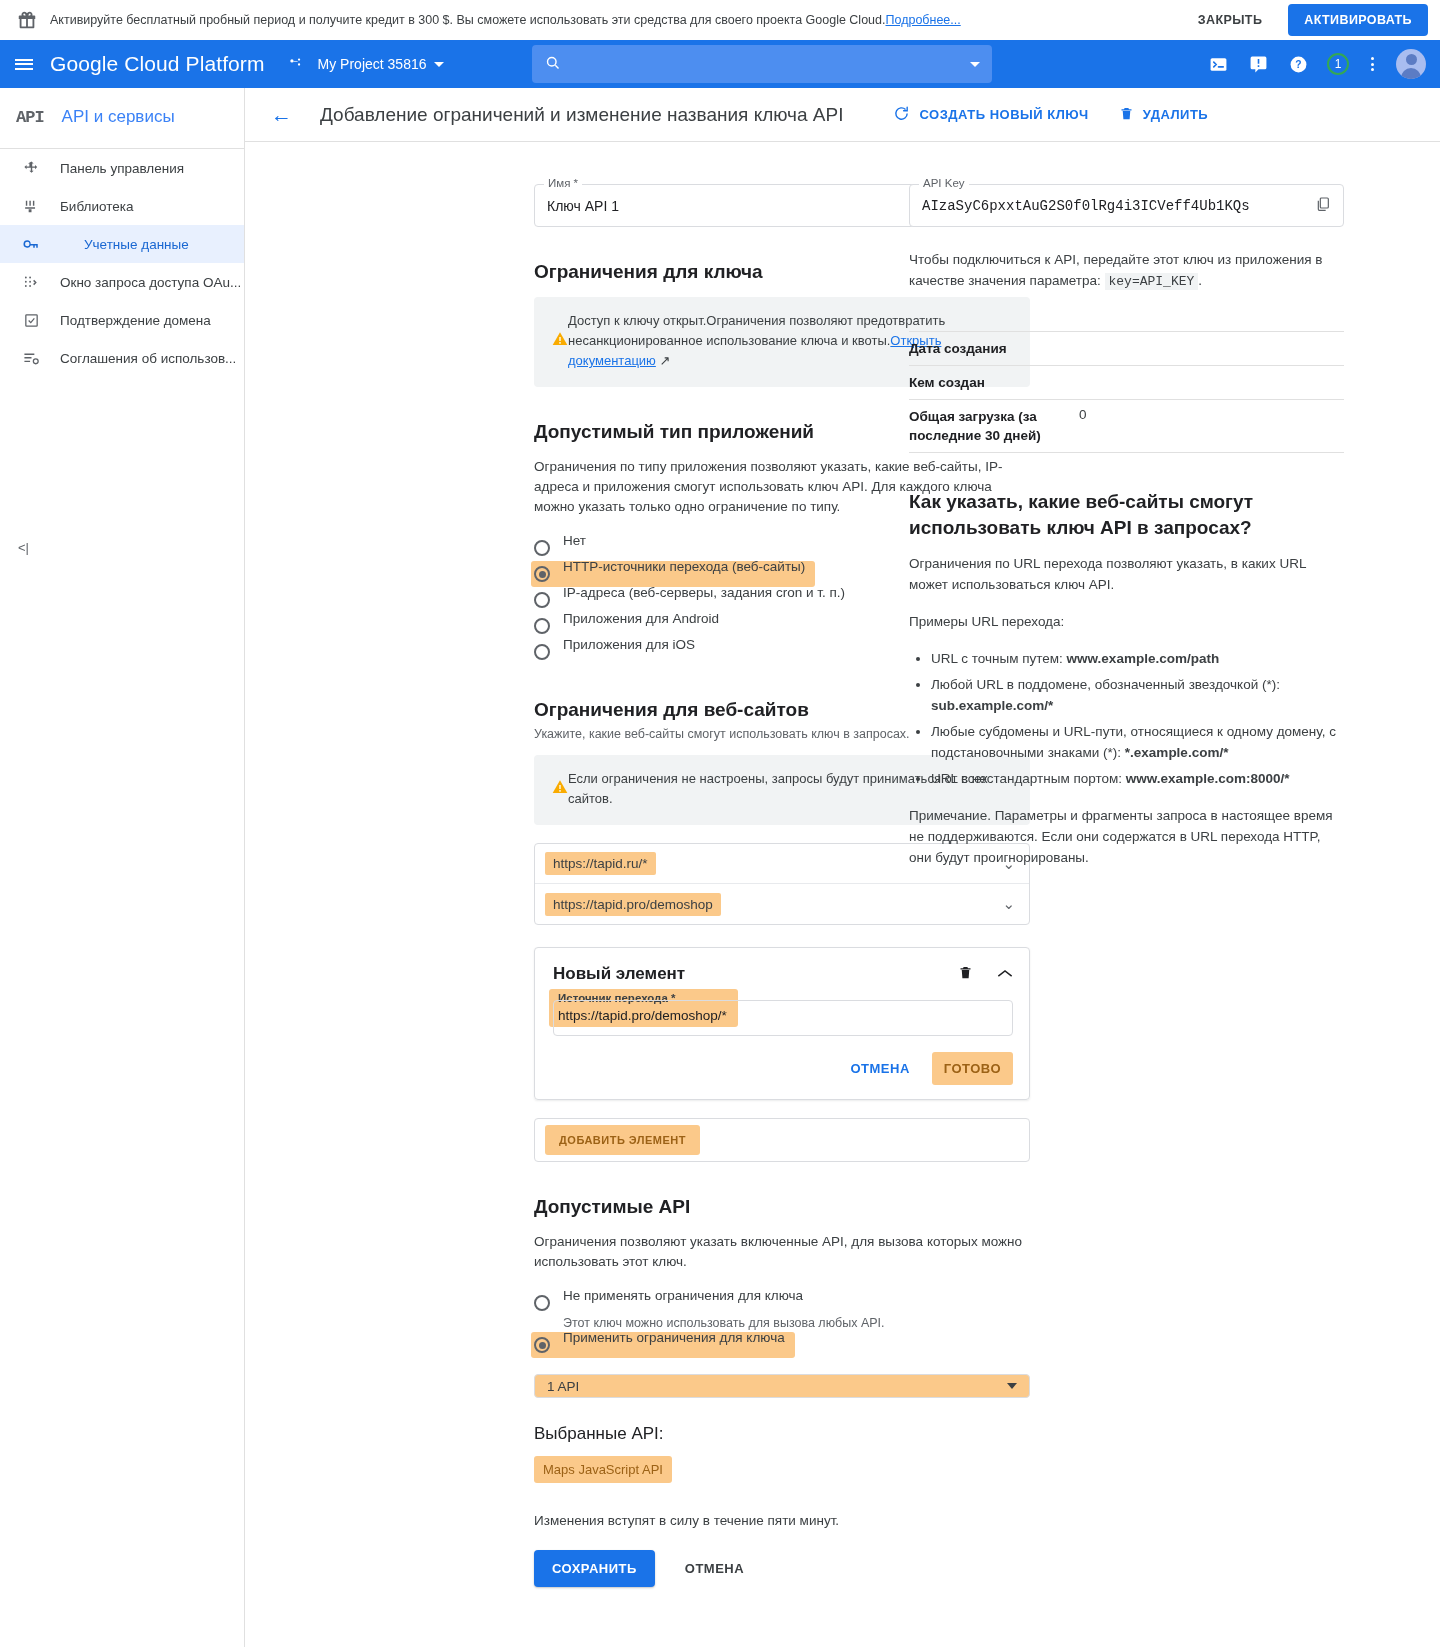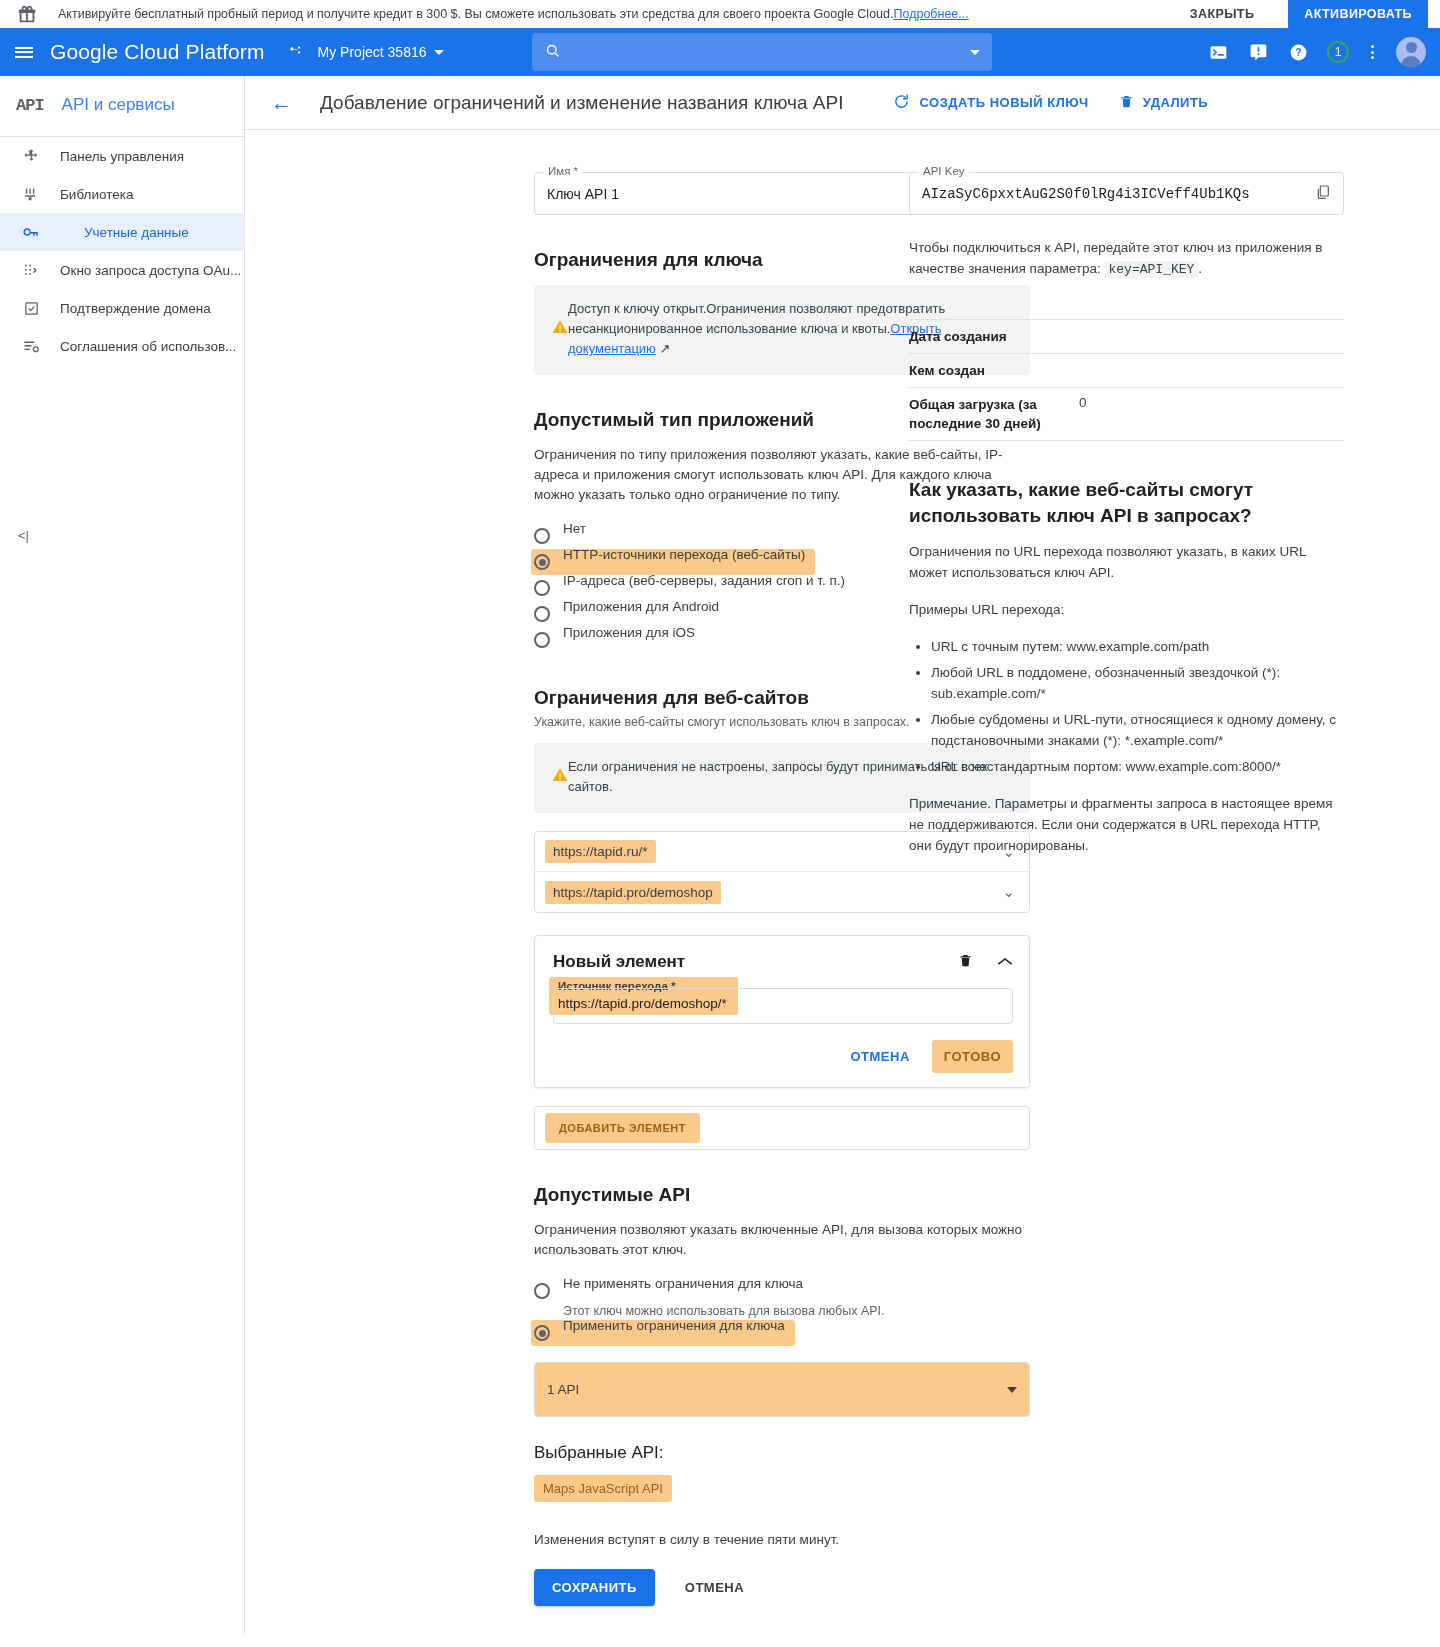--- a/index.html
+++ b/index.html
@@ -7,22 +7,22 @@
   body {
     width:1440px; height:1647px;
     font-family:"Liberation Sans", sans-serif;
     background:#fff; color:#202124;
     font-size:14px;
     overflow:hidden;
   }
 
   
   .promo {
-    height:28px; display:flex; align-items:center;
-    padding:0 12px 0 16px; background:#fff; gap:20px;
+    height:40px; display:flex; align-items:center;
+    padding:0 12px 0 16px; background:#fff; gap:12px;
     border-bottom:none;
   }
   .promo-gift { width:22px; height:22px; flex:0 0 22px; position:relative; }
   .promo-text { font-size:12.5px; color:#3c4043; flex:1; line-height:16px; }
   .promo-text a { color:#1a73e8; text-decoration:underline; }
   .promo-close {
     font-size:12.5px; font-weight:bold; color:#3c4043;
     letter-spacing:.4px; padding:8px 14px; cursor:pointer; white-space:nowrap;
   }
   .promo-activate {
@@ -157,21 +157,21 @@
     padding:0 12px; font-size:13.5px; color:#202124; position:relative;
   }
   .nc-foot { display:flex; justify-content:flex-end; align-items:center; gap:10px; padding:16px 16px 14px 0; }
   .btn-text { color:#1a73e8; font-size:13px; font-weight:bold; letter-spacing:.5px; padding:9px 12px; cursor:pointer; }
   .btn-text.hl { background:#fbc98a; color:#9c6216; border-radius:3px; }
 
   .add-row { border:1px solid #dadce0; border-radius:4px; margin-top:18px; height:44px; display:flex; align-items:center; padding:0 10px; }
   .add-btn { background:#fbc98a; color:#9c6216; font-size:11px; font-weight:bold; letter-spacing:.5px; padding:9px 14px; border-radius:3px; cursor:pointer; }
 
   .api-select {
-    margin-top:16px; border:1px solid #dadce0; border-radius:4px; height:55px;
+    margin-top:16px; border:1px solid #dadce0; border-radius:4px; height:24px;
     display:flex; align-items:center; padding:0 12px; background:#fbc98a; cursor:pointer;
   }
   .api-select .v { font-size:13.5px; color:#3c4043; }
   .api-select .tri { margin-left:auto; width:0;height:0;border-left:5px solid transparent;border-right:5px solid transparent;border-top:6px solid #3c4043; }
 
   h3.sub { font-size:17px; margin:26px 0 12px; color:#202124; font-weight:normal; }
   .api-chip { background:#fbc98a; color:#9c6216; font-size:13px; padding:6px 9px; border-radius:3px; display:inline-block; }
   .effect-note { font-size:13.5px; color:#3c4043; margin:30px 0 22px; }
 
   .save-row { display:flex; align-items:center; gap:22px; padding-bottom:40px; }
@@ -187,21 +187,21 @@
   .code-inline { font-family:"Liberation Mono", monospace; background:#f1f3f4; padding:1px 4px; font-size:13px; }
   .meta-table { margin-top:39px; width:100%; border-collapse:collapse; }
   .meta-table tr { border-top:1px solid #e0e0e0; }
   .meta-table tr:last-child { border-bottom:1px solid #e0e0e0; }
   .meta-table th { text-align:left; font-size:13.5px; color:#202124; font-weight:bold; padding:7px 0; width:170px; vertical-align:top; line-height:19px;}
   .meta-table td { font-size:13.5px; color:#3c4043; padding:7px 0; vertical-align:top; }
   h2.rsec { font-size:19px; margin:36px 0 12px; color:#202124; font-weight:bold; line-height:26px; }
   .rtext { font-size:13.5px; color:#3c4043; line-height:21px; margin:0 0 16px; }
   ul.rlist { margin:0 0 16px; padding-left:22px; }
   ul.rlist li { font-size:13.5px; color:#3c4043; line-height:21px; margin-bottom:5px; }
-  ul.rlist li b { font-weight:normal; }
+  ul.rlist li b { font-weight:bold; }
   .copy-ico { margin-left:auto; color:#5f6368; cursor:pointer; }
 </style>
 </head>
 <body>
 
 <div class="promo">
   <span class="promo-gift">
     <svg width="22" height="22" viewBox="0 0 24 24" fill="#5f6368">
         <path d="M20 7h-2.18A3 3 0 0 0 18 6a3 3 0 0 0-5.2-2.05L12 4.74l-.8-.8A3 3 0 0 0 6 6c0 .35.06.69.18 1H4a1 1 0 0 0-1 1v3h1v9a1 1 0 0 0 1 1h14a1 1 0 0 0 1-1v-9h1V8a1 1 0 0 0-1-1zm-5-2a1 1 0 1 1 0 2h-1.5l.6-1.45A1 1 0 0 1 15 5zM9 5a1 1 0 0 1 .9.55L10.5 7H9a1 1 0 0 1 0-2zm2 14H6v-8h5v8zm7 0h-5v-8h5v8z"></path>
       </svg>

